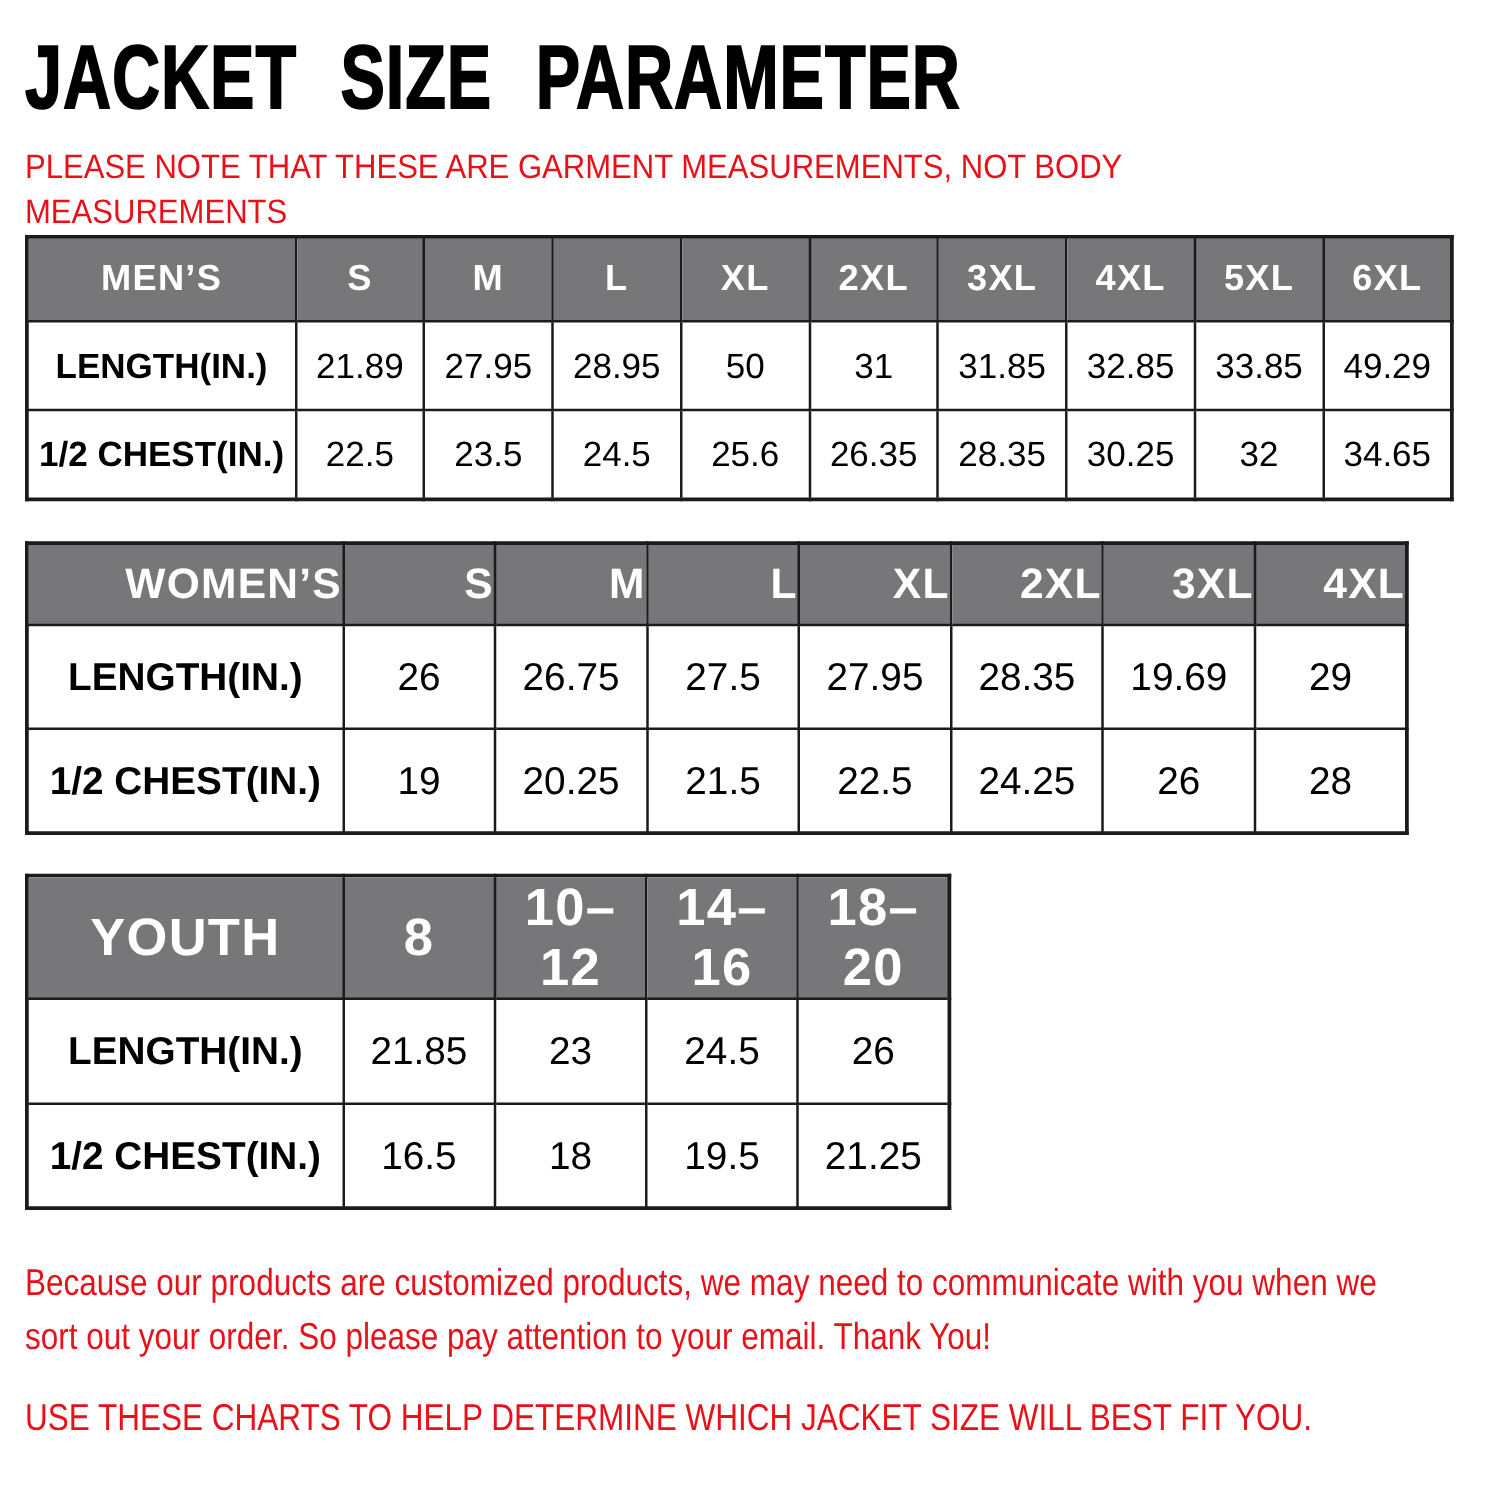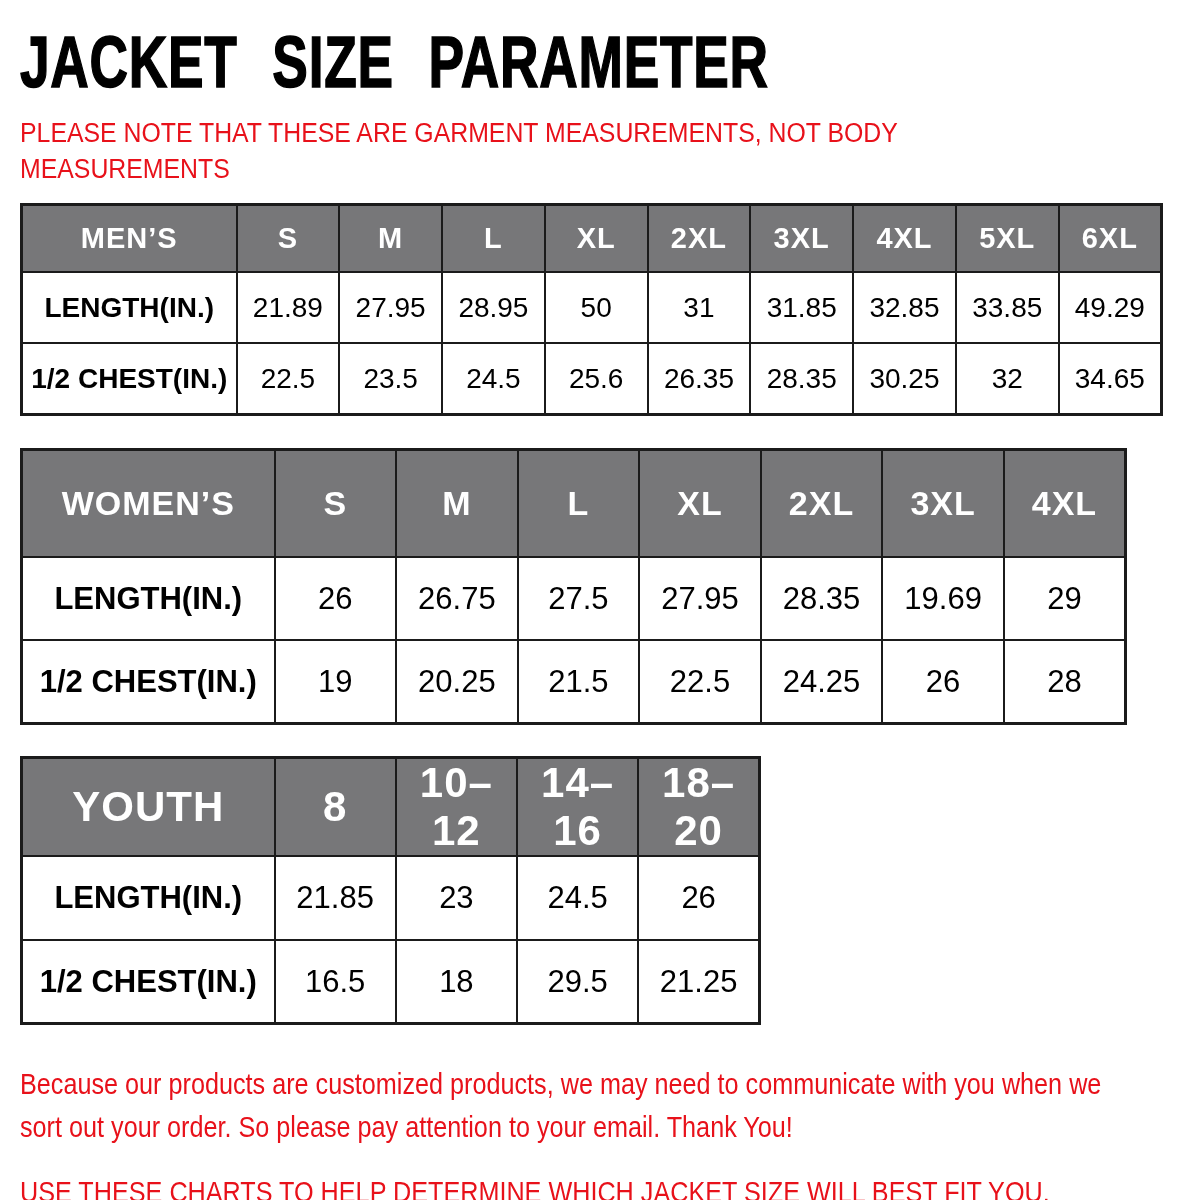--- a/index.html
+++ b/index.html
@@ -52,27 +52,27 @@
     background: #777779;
     color: #ffffff;
     font-weight: bold;
     letter-spacing: 1px;
   }
   table.grid td.rowlabel {
     font-weight: bold;
     letter-spacing: 0px;
   }
 
-  #table-mens { width: 1143px; margin-top: 15px; }
+  #table-mens { width: 1143px; }
   #table-mens th { height: 68px; font-size: 29px; }
   #table-mens td { height: 71px; font-size: 28px; }
   #table-mens .first { width: 215px; }
 
   #table-womens { width: 1107px; margin-top: 32px; }
-  #table-womens th { height: 108px; font-size: 34px; }
+  #table-womens th { height: 66px; font-size: 34px; text-align: right; }
   #table-womens td { height: 83px; font-size: 31px; }
   #table-womens .first { width: 253px; }
 
   #table-youth { width: 741px; margin-top: 31px; }
   #table-youth th { height: 90px; font-size: 42px; }
   #table-youth td { height: 84px; font-size: 31px; }
   #table-youth .first { width: 253px; }
 
   .footer-note {
     margin-top: 38px;
@@ -196,21 +196,21 @@
           <td class="rowlabel first">LENGTH(IN.)</td>
           <td>21.85</td>
           <td>23</td>
           <td>24.5</td>
           <td>26</td>
         </tr>
         <tr>
           <td class="rowlabel first">1/2 CHEST(IN.)</td>
           <td>16.5</td>
           <td>18</td>
-          <td>29.5</td>
+          <td>19.5</td>
           <td>21.25</td>
         </tr>
       </tbody>
   </table>
 
   <div class="footer-note">Because our products are customized products, we may need to communicate with you when we sort out your order. So please pay attention to your email. Thank You!</div>
 
   <div class="footer-usage">USE THESE CHARTS TO HELP DETERMINE WHICH JACKET SIZE WILL BEST FIT YOU.</div>
 
 </div>

